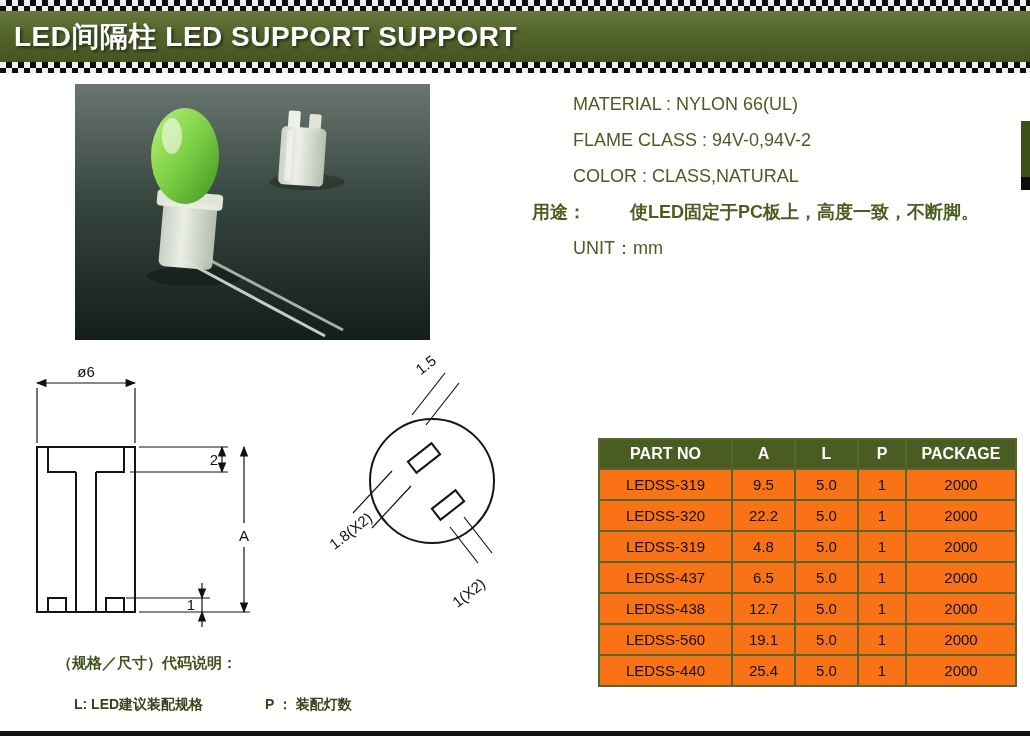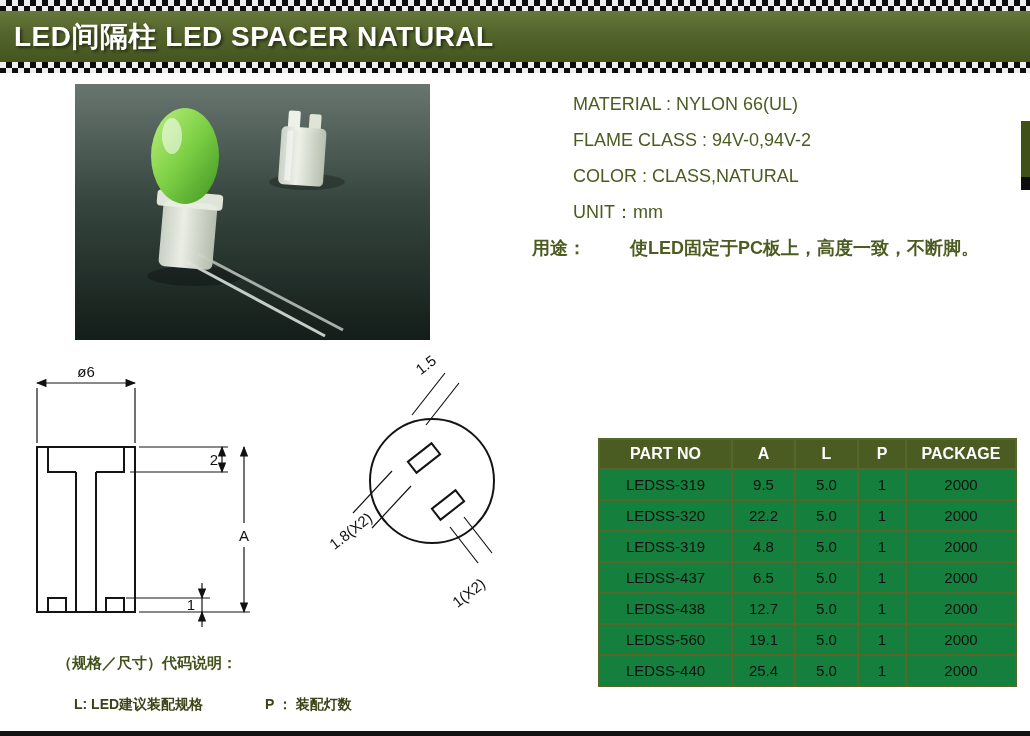--- a/index.html
+++ b/index.html
@@ -49,38 +49,38 @@
   
   .spec-table {
     position:absolute; left:598px; top:438px; width:417px;
     border-collapse:collapse; table-layout:fixed;
   }
   .spec-table th {
     background:#4a5c22; color:#ffffff; font-size:16px; font-weight:700;
     border:2px solid #55682a; height:30px; padding:0 2px; text-align:center;
   }
   .spec-table td {
-    background:#15803d; color:#101010; font-size:15px; text-align:center;
+    background:#f97316; color:#101010; font-size:15px; text-align:center;
     border:2px solid #55682a; height:31px; padding:0 2px;
   }
 
   
   .notes-title { position:absolute; left:57px; top:654px; font-size:15px; font-weight:700; color:#41511a; white-space:nowrap; }
   .notes-line  { position:absolute; left:74px; top:696px; font-size:14px; font-weight:700; color:#3a4418; white-space:nowrap; }
   .notes-line .note-p { margin-left:58px; }
 </style>
 </head>
 <body>
 
 <div class="page">
 
   <header class="banner">
     <div class="checker"></div>
     <div class="banner-band">
-      <div class="banner-title">LED间隔柱 LED SPACER NATURAL</div>
+      <div class="banner-title">LED间隔柱 LED SUPPORT SUPPORT</div>
     </div>
     <div class="checker"></div>
   </header>
 
   <div class="photo">
     <svg viewBox="0 0 355 256">
       <defs>
         <linearGradient id="pg" x1="0" y1="0" x2="0" y2="1">
           <stop offset="0" stop-color="#68766f"></stop>
           <stop offset="0.45" stop-color="#37463f"></stop>
@@ -123,25 +123,25 @@
         <rect x="0" y="16" width="45" height="58" rx="5" fill="url(#spg)" opacity="0.97"></rect>
         <rect x="6" y="20" width="6" height="50" fill="#ffffff" opacity="0.5"></rect>
       </g>
     </svg>
   </div>
 
   <div class="specs">
     <div class="spec-line">MATERIAL : NYLON 66(UL)</div>
     <div class="spec-line">FLAME CLASS : 94V-0,94V-2</div>
     <div class="spec-line">COLOR : CLASS,NATURAL</div>
-    <div class="spec-line">UNIT：mm</div>
     <div class="spec-line usage-line">
       <span class="usage-label">用途：</span>
       <span class="usage-text">使LED固定于PC板上，高度一致，不断脚。</span>
     </div>
+    <div class="spec-line">UNIT：mm</div>
   </div>
 
   <div class="edge-tab"></div>
   <div class="edge-tab-dark"></div>
 
   <svg class="drawing" viewBox="0 0 560 312">
     <defs>
       <marker id="arr" viewBox="0 0 10 8" markerWidth="9" markerHeight="7" refX="9" refY="4" orient="auto-start-reverse">
         <path d="M0,0 L10,4 L0,8 Z" fill="#111"></path>
       </marker>

